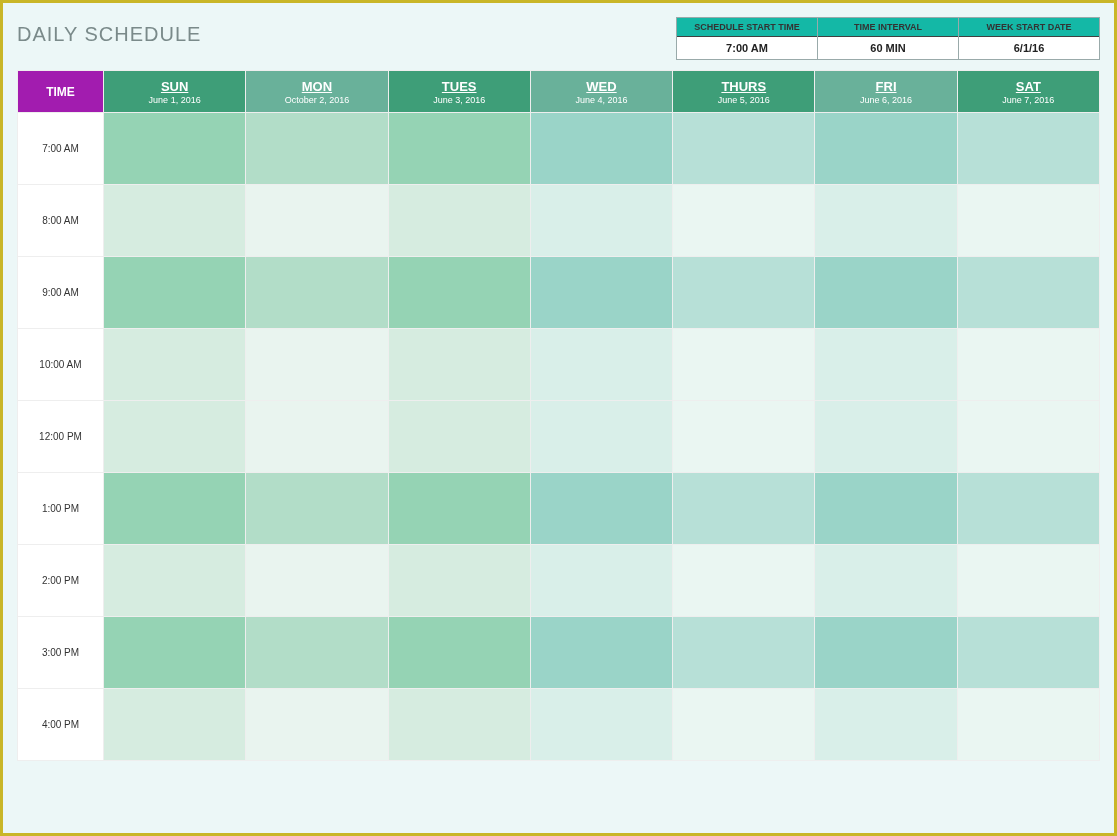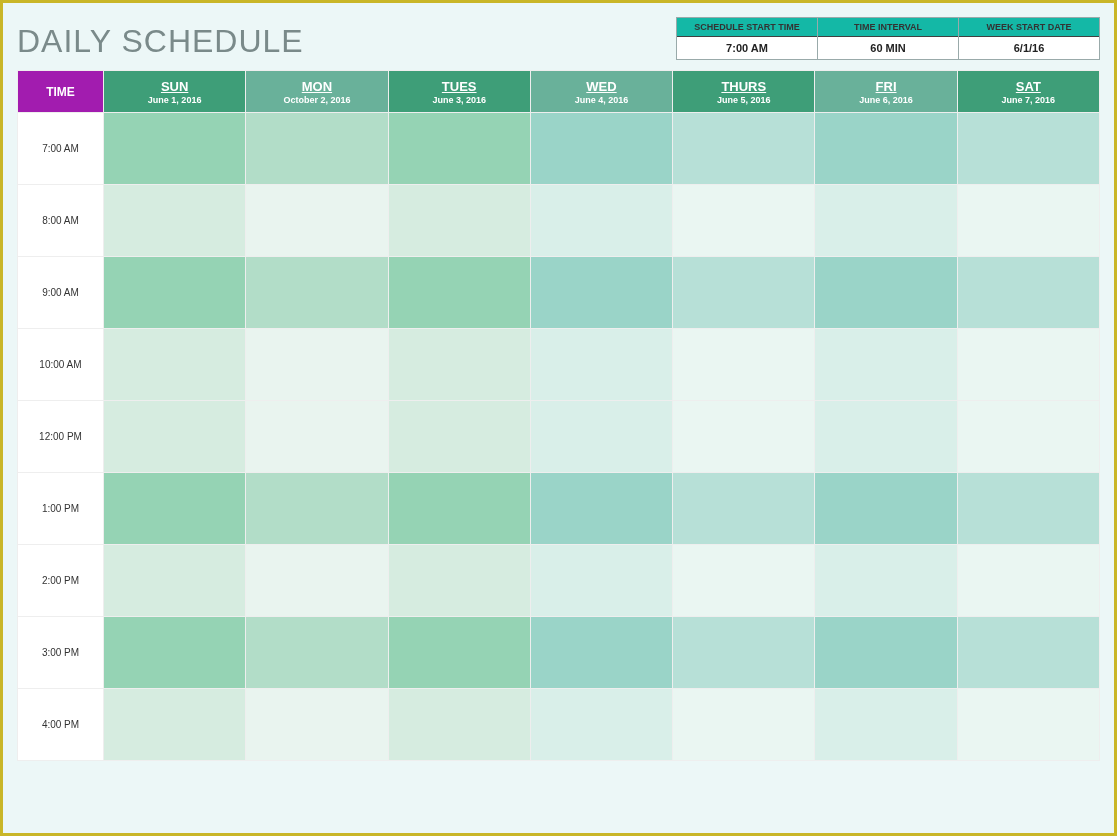--- a/index.html
+++ b/index.html
@@ -11,21 +11,21 @@
     border: 3px solid #c9b628;
     overflow: hidden;
   }
   .top-bar {
     display: flex;
     justify-content: space-between;
     align-items: flex-start;
     padding: 14px 14px 10px 14px;
   }
   .title {
-    font-size: 32px;
+    font-size: 20px;
     font-weight: 300;
     color: #7a8a8a;
     letter-spacing: 1px;
     padding-top: 6px;
   }
   .meta-table {
     display: flex;
     border-top: 1px solid #9aa;
     border-left: 1px solid #9aa;
   }
@@ -77,21 +77,21 @@
   .th-day {
     background: #3e9e78;
     color: #fff;
     font-size: 12px;
     padding: 4px 0;
   }
   .th-day-alt {
     background: #69b19a;
   }
   .th-day .day-name { font-size: 13px; font-weight: bold; display:block;text-decoration:underline; }
-  .th-day .day-date { font-size: 9px; font-weight: bold; display:block; margin-top:1px;}
+  .th-day .day-date { font-size: 9px; font-weight: normal; display:block; margin-top:1px;}
   .schedule tbody td {
     height: 72px;
     background: #fff;
   }
   .schedule tbody td.time-cell {
     background: #fff;
     color: #333;
     font-size: 10px;
     text-align: center;
     vertical-align: middle;

